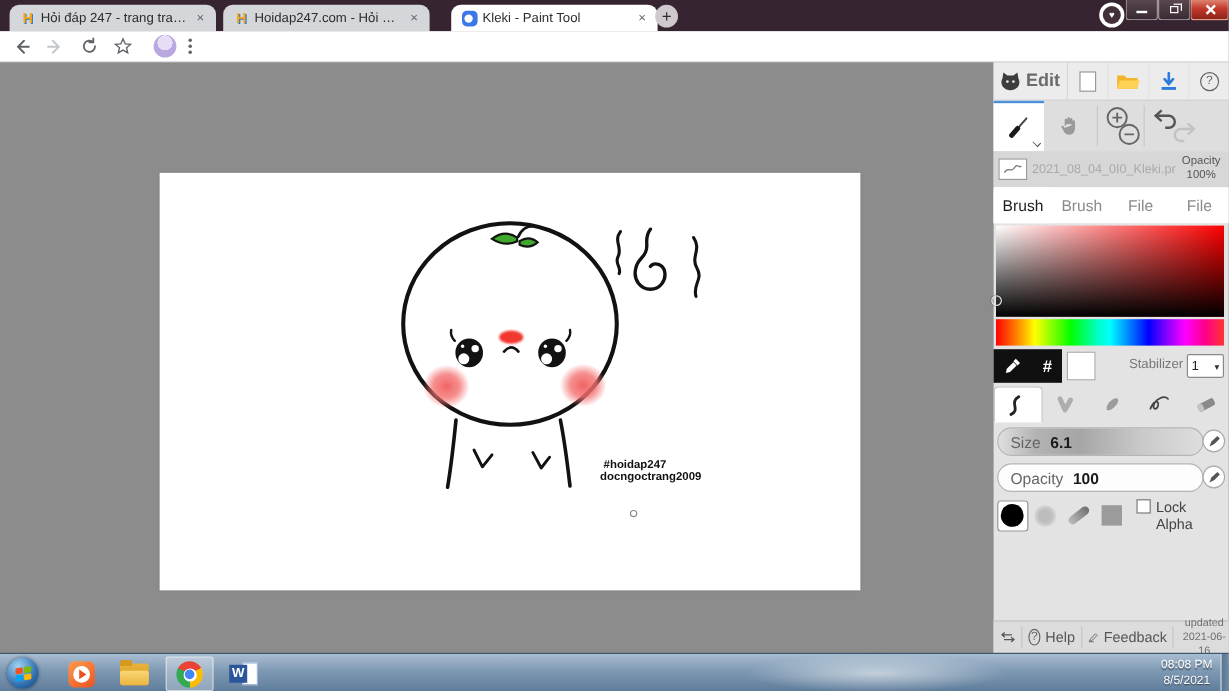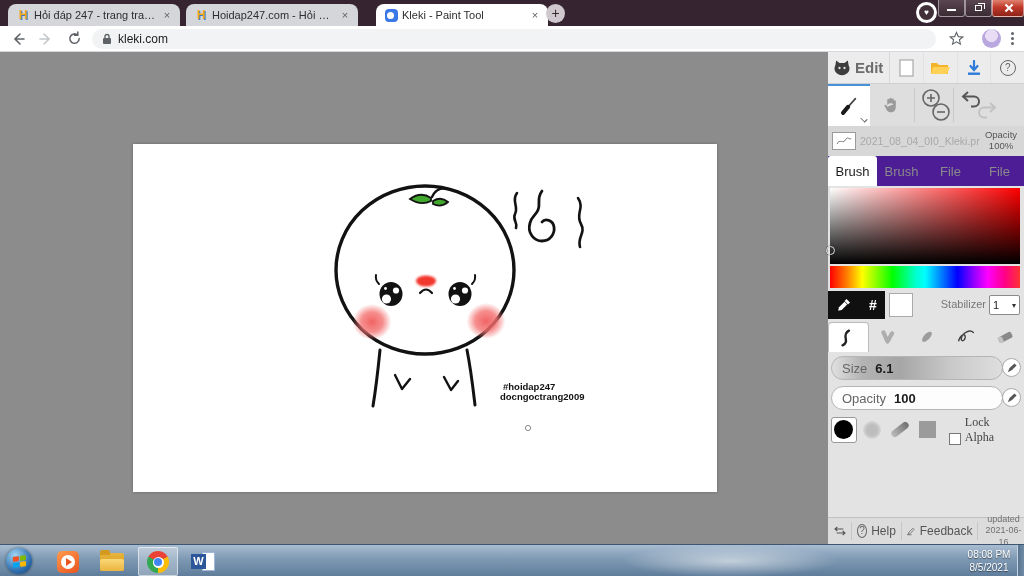--- a/index.html
+++ b/index.html
@@ -79,21 +79,21 @@
     border-right:1.5px solid #555; border-bottom:1.5px solid #555; transform:rotate(45deg) scale(1,.7); }
   .tdiv { width:1px; height:34px; margin:4px 2px; background:#c9c9c9; }
   .p-info { position:absolute; top:74px; left:0; right:0; height:30px; background:#d7d7d7;
     display:flex; align-items:center; }
   .preview-box { width:24px; height:18px; background:#fff; border:1px solid #9a9a9a; margin:0 4px;
     display:flex; align-items:center; justify-content:center; }
   .fname { flex:1; font-size:10.5px; color:#a9a9a9; text-align:center; white-space:nowrap;
     overflow:hidden; }
   .opacity-col { width:44px; text-align:center; font-size:9.5px; color:#555; line-height:1.15;
     padding-right:2px; }
-  .p-tabs { position:absolute; top:104px; left:0; right:0; height:30px; background:#4c1d95;
+  .p-tabs { position:absolute; top:104px; left:0; right:0; height:30px; background:#ffffff;
     display:flex; }
   .p-tab { flex:1; display:flex; align-items:center; justify-content:center; font-size:13px;
     color:#8a8a8a; }
   .p-tab.active { background:#e3e3e3; background:#fff; color:#1c1c1c;
     border-radius:3px 3px 0 0; }
   .sv-square { position:absolute; top:136px; left:2px; width:190px; height:76px;
     background:linear-gradient(to bottom, rgba(0,0,0,0), #000),
                linear-gradient(to right, #fff, #f00); }
   .sv-cursor { position:absolute; left:-4px; top:58px; width:9px; height:9px; border-radius:50%;
     border:1.5px solid #ddd; box-shadow:0 0 1px #000; }
@@ -128,21 +128,21 @@
     align-items:center; }
   .sw { width:26px; height:26px; margin-right:2px; display:flex; align-items:center;
     justify-content:center; border-radius:3px; }
   .sw.sel { background:#fff; border:1px solid #999; }
   .dot-black { width:19px; height:19px; border-radius:50%; background:#000; }
   .dot-soft { width:18px; height:18px; border-radius:50%;
     background:radial-gradient(circle,#bdbdbd 0 40%,#d6d6d6 70%,rgba(220,220,220,0)); }
   .marker { width:20px; height:7px; border-radius:4px;
     background:linear-gradient(90deg,#bdbdbd,#6f6f6f); transform:rotate(-38deg); }
   .sq-gray { width:17px; height:17px; background:#9b9b9b; }
-  .lockwrap { display:flex; align-items:flex-end; margin-left:6px;font-family:Liberation Serif, serif; }
+  .lockwrap { display:flex; align-items:flex-start; margin-left:6px; }
   .cbx { width:12px; height:12px; background:#fff; border:1px solid #777; margin-right:4px; }
   .locklab { font-size:12px; color:#444; }
   .p-bottom { position:absolute; bottom:0; left:0; right:0; height:27px; background:#dcdcdc;
     border-top:1px solid #c2c2c2; display:flex; align-items:center; font-size:12px; color:#555; }
   .pb-div { width:1px; height:18px; background:#c6c6c6; margin:0 5px; }
   .qcircle { width:14px; height:14px; border:1.4px solid #666; border-radius:50%; font-size:10px;
     line-height:12px; text-align:center; color:#666; margin-right:4px; }
   .updated { width:58px; text-align:center; font-size:9px; color:#707070; line-height:1.25; }
 
   
@@ -252,27 +252,20 @@
     <span class="nav-ic">
       <svg width="16" height="16" viewBox="0 0 16 16">
           <path d="M6 3 L11 8 L6 13 M2 8 H11" stroke="#c3c7cb" stroke-width="1.6" fill="none" stroke-linecap="round"></path>
         </svg>
     </span>
     <span class="nav-ic">
       <svg width="15" height="15" viewBox="0 0 16 16">
           <path d="M13 8 a5 5 0 1 1 -1.5 -3.5 M11.5 1 v3.5 h-3.5" stroke="#5f6368" stroke-width="1.6" fill="none" stroke-linecap="round"></path>
         </svg>
     </span>
-    <div class="urlpill">
-      <svg width="10" height="12" viewBox="0 0 10 12">
-          <rect x="1" y="5" width="8" height="6" rx="1" fill="#5f6368"></rect>
-          <path d="M3 5 V3.5 a2 2 0 0 1 4 0 V5" stroke="#5f6368" stroke-width="1.4" fill="none"></path>
-        </svg>
-      <span class="url">kleki.com</span>
-    </div>
     <span class="nav-ic">
       <svg width="15" height="15" viewBox="0 0 16 16">
           <path d="M8 1.5 L10 6 L14.7 6.4 L11.1 9.4 L12.2 14 L8 11.5 L3.8 14 L4.9 9.4 L1.3 6.4 L6 6 Z" stroke="#5f6368" stroke-width="1.2" fill="none"></path>
         </svg>
     </span>
     <span class="avatar"></span>
     <span class="dots">
         <i></i>
         <i></i>
         <i></i>

